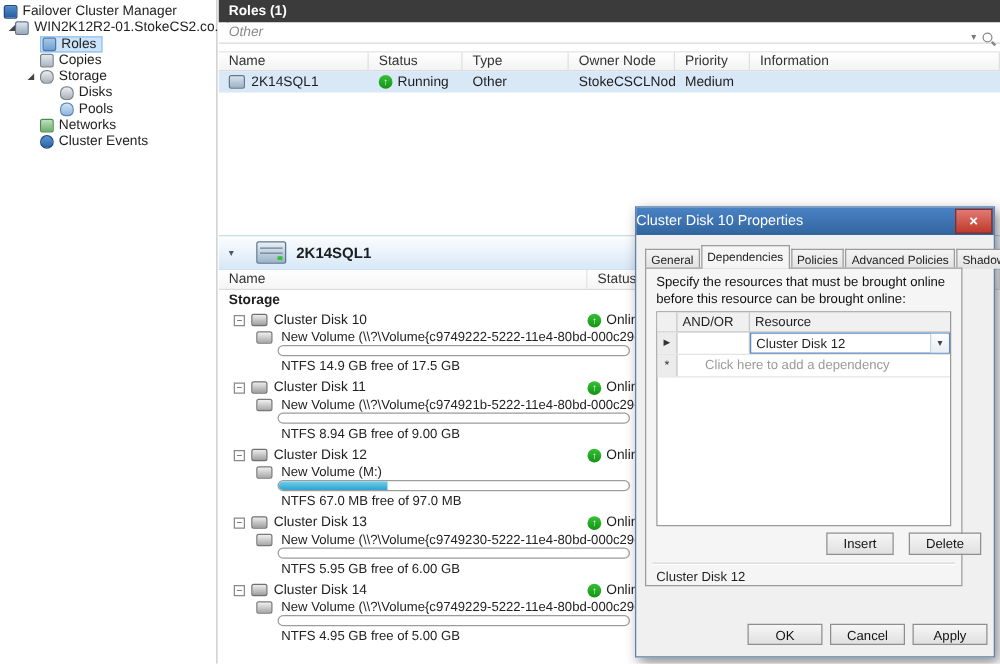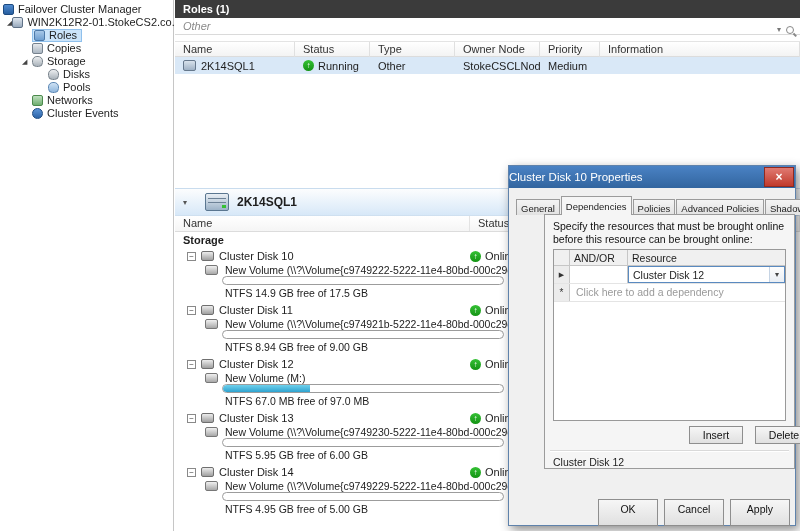--- a/index.html
+++ b/index.html
@@ -68,38 +68,38 @@
   .cap-fill { height:100%; background:linear-gradient(#6fd0ec,#2fa3cf); border-radius:5px 0 0 5px; width:0; }
   .cap-text { position:absolute; left:50px; top:38px; font-size:10.5px; color:#222; }
 
   
   #dialog { left:508px; top:165px; width:288px; height:361px; background:#f0f0f0; border:1px solid #5f82ab; box-shadow:3px 4px 10px rgba(0,0,0,0.45); z-index:10; }
   #dlg-titlebar { left:0; top:0; right:0; height:22px; background:linear-gradient(#4a82c4,#32659f); color:#fff; text-align:left; line-height:22px; font-size:11.5px; }
   #dlg-close { right:1px; top:1px; width:30px; height:20px; background:linear-gradient(#e07a72,#c0392b); border:1px solid #8f2a20; color:#fff; text-align:center; line-height:18px; font-size:12px; font-weight:bold; cursor:default; }
   #dlg-tabs { left:7px; top:30px; right:7px; height:19px; display:flex; align-items:flex-end; white-space:nowrap;justify-content:space-between; }
   .tab { font-size:9.5px; padding:2px 4px; border:1px solid #9b9b9b; border-bottom:none; background:linear-gradient(#f4f4f4,#e2e2e2); margin-right:1px; height:16px; line-height:13px; color:#222; }
   .tab.active { background:#f5f5f5; height:19px; position:relative; z-index:3; line-height:16px; }
-  #dlg-page { left:7px; right:0; top:48px; height:255px; border:1px solid #9b9b9b; background:#f5f5f5;margin-left:28px; }
+  #dlg-page { left:7px; right:25px; top:48px; height:255px; border:1px solid #9b9b9b; background:#f5f5f5; }
   #dlg-instr { left:8px; right:8px; top:5px; font-size:10.5px; line-height:13px; color:#111; position:absolute; }
   #dep-grid { position:absolute; left:8px; right:8px; top:34px; height:172px; border:1px solid #999; background:#fff; }
   .g-header { display:flex; height:16px; background:#f0f0f0; border-bottom:1px solid #c6c6c6; }
   .g-row { display:flex; height:18px; border-bottom:1px solid #e4e4e4; }
   .g-sel { width:16px; flex:0 0 16px; background:#ececec; border-right:1px solid #c6c6c6; text-align:center; font-size:7px; line-height:17px; color:#333; }
   .g-andor { width:58px; flex:0 0 58px; border-right:1px solid #c6c6c6; padding-left:4px; line-height:16px; font-size:10.5px; }
   .g-res { flex:1; padding-left:0; line-height:16px; font-size:10.5px; position:relative; }
   .g-header .g-sel { background:#f0f0f0; }
   .combo { position:absolute; inset:0; border:1px solid #5a8ac0; background:#fff; line-height:16px; padding-left:4px; }
   .combo-arrow { position:absolute; right:0; top:0; bottom:0; width:15px; border-left:1px solid #c6d4e4; background:linear-gradient(#fdfdfd,#e9eef4); text-align:center; font-size:8px; line-height:16px; color:#444; }
   .hint-text { color:#9a9a9a; }
   .btn { position:absolute; height:18px; background:linear-gradient(#f6f6f6,#e0e0e0); border:1px solid #8e8e8e; text-align:center; line-height:16px; font-size:10.5px; color:#111; cursor:default; }
   #btn-insert { left:144px; top:211px; width:54px; }
   #btn-delete { left:210px; top:211px; width:58px; }
   #dep-divider { position:absolute; left:5px; right:5px; top:235px; height:1px; background:#d9d9d9; box-shadow:0 1px 0 #fff; }
   #dep-summary { position:absolute; left:8px; top:241px; font-size:10.5px; }
-  .btn-bottom { height:27px; width:60px; line-height:19px; }
+  .btn-bottom { height:17px; width:60px; line-height:19px; }
   #btn-ok { left:89px; top:333px; }
   #btn-cancel { left:155px; top:333px; }
   #btn-apply { left:221px; top:333px; }
 </style>
 </head>
 <body>
 
 <div id="sidebar" class="abs">
   <div class="trow ind0">
     <span class="ticon ic-cluster"></span>
@@ -324,21 +324,21 @@
         <div class="g-andor"></div>
         <div class="g-res">
           <div class="combo">
             <span>Cluster Disk 12</span>
             <span class="combo-arrow">▾</span>
           </div>
         </div>
       </div>
       <div class="g-row">
         <div class="g-sel" style="font-size:10px">*</div>
-        <div class="g-res hint-text" style="padding-left:6px">Click here to add a dependency</div>
+        <div class="g-res hint-text" style="padding-left:22px">Click here to add a dependency</div>
       </div>
     </div>
 
     <div class="btn" id="btn-insert">Insert</div>
     <div class="btn" id="btn-delete">Delete</div>
 
     <div id="dep-divider"></div>
     <div id="dep-summary">Cluster Disk 12</div>
   </div>
 

